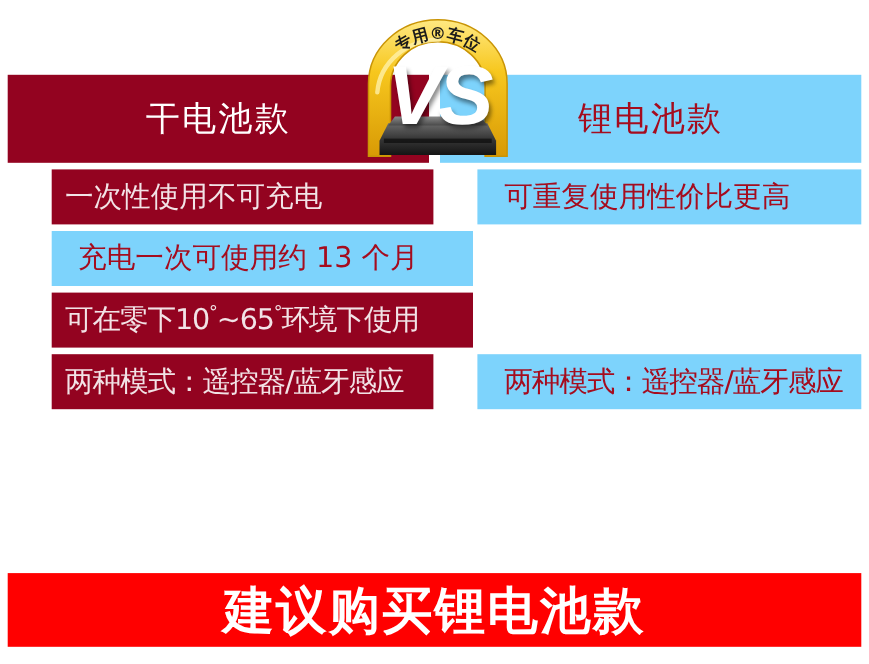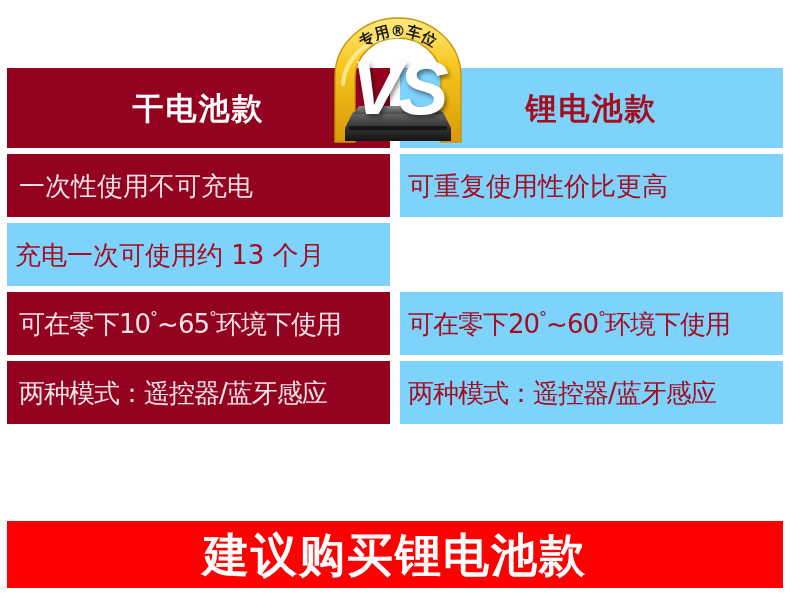--- a/index.html
+++ b/index.html
@@ -38,31 +38,31 @@
     display: flex;
     align-items: center;
   }
   .cell-left  { background: #930320; }
   .cell-right { background: #7dd3fc; }
 
   
   .row-header .cell { height: 80px; justify-content: center; }
   .hdr-text {
     font-size: 31px;
-    font-weight: bold;
+    font-weight: normal;
     letter-spacing: 2px;
     line-height: 1;
   }
   .hdr-left  { color: #ffffff; }
   .hdr-right { color: #A50C1E; }
 
   
-  .row-body .cell { height: 63px; }
+  .row-body .cell { height: 50px; margin-left: 40px; }
   .row-body .cell-left  { padding-left: 12px; }
-  .row-body .cell-right { padding-left: 8px; }
+  .row-body .cell-right { padding-left: 24px; }
   .body-text {
     font-size: 26px;
     line-height: 1;
     white-space: nowrap;
   }
   .txt-left  { color: #F2E3E6; }
   .txt-right { color: #A50C1E; }
   .deg {
     font-size: 16px;
     vertical-align: super;
@@ -153,23 +153,20 @@
 
     <div class="row row-body">
       <div class="cell cell-right">
         <span class="body-text txt-right">充电一次可使用约 13 个月</span>
       </div>
     </div>
 
     <div class="row row-body">
       <div class="cell cell-left">
         <span class="body-text txt-left tight"><span>可在零下10</span><span class="deg">°</span><span>~65</span><span class="deg">°</span><span>环境下使用</span></span>
-      </div>
-      <div class="cell cell-right">
-        <span class="body-text txt-right tight"><span>可在零下20</span><span class="deg">°</span><span>~60</span><span class="deg">°</span><span>环境下使用</span></span>
       </div>
     </div>
 
 
     <div class="row row-body">
       <div class="cell cell-left">
         <span class="body-text txt-left tight">两种模式：遥控器/蓝牙感应</span>
       </div>
       <div class="cell cell-right">
         <span class="body-text txt-right tight">两种模式：遥控器/蓝牙感应</span>

